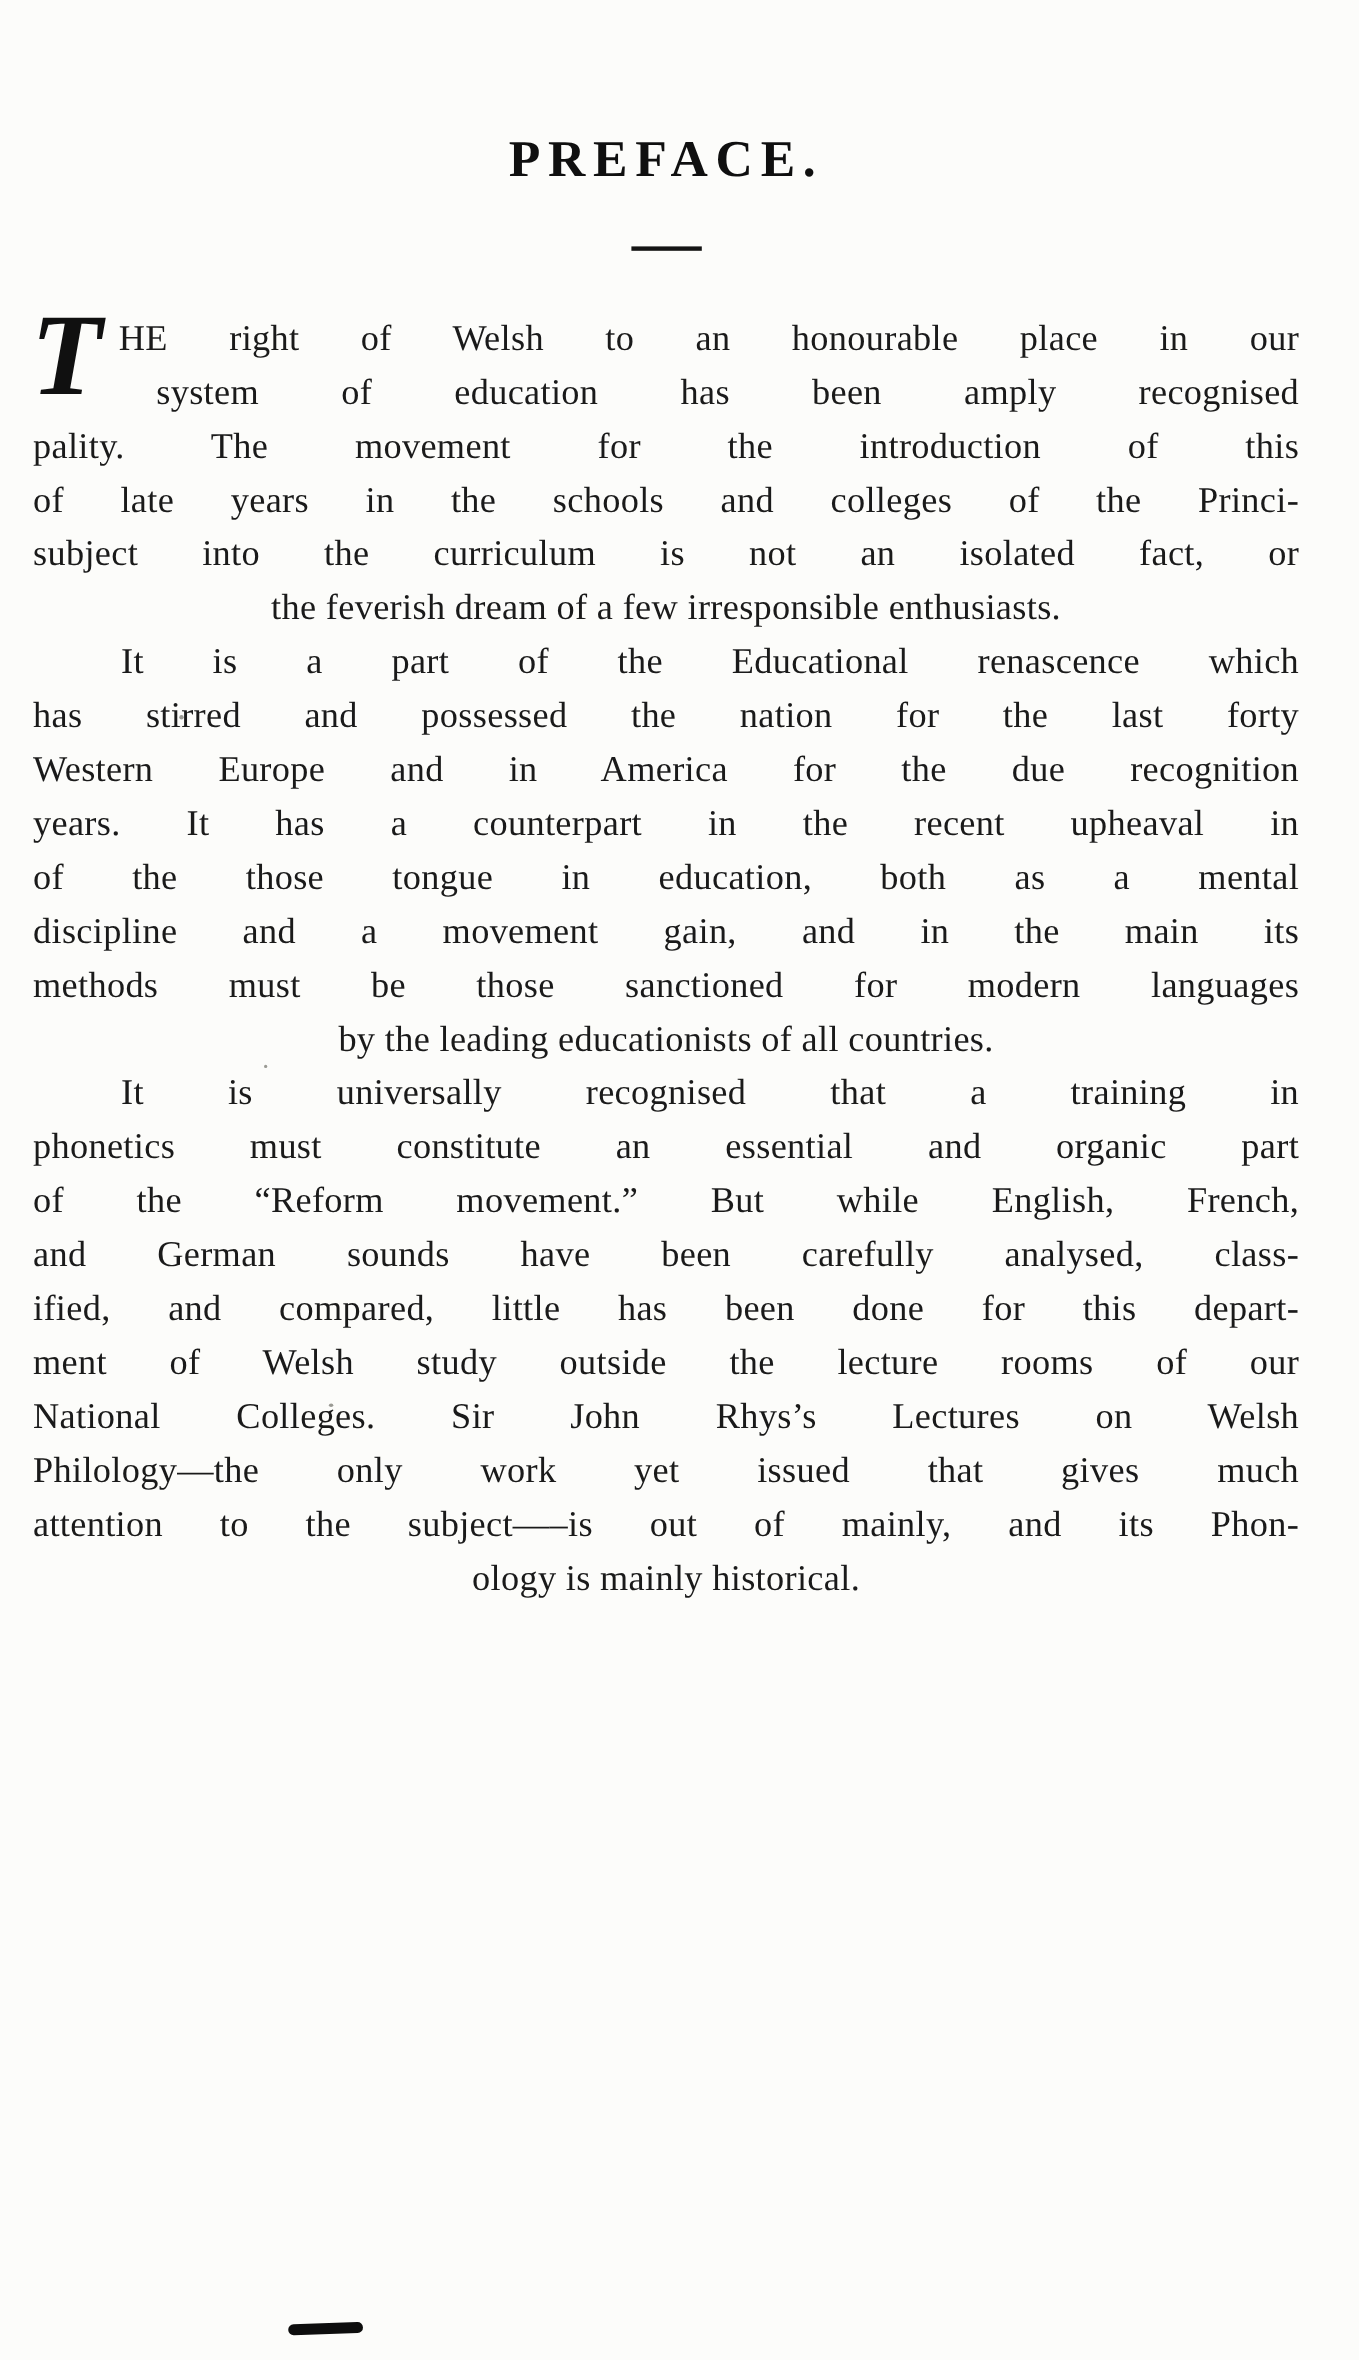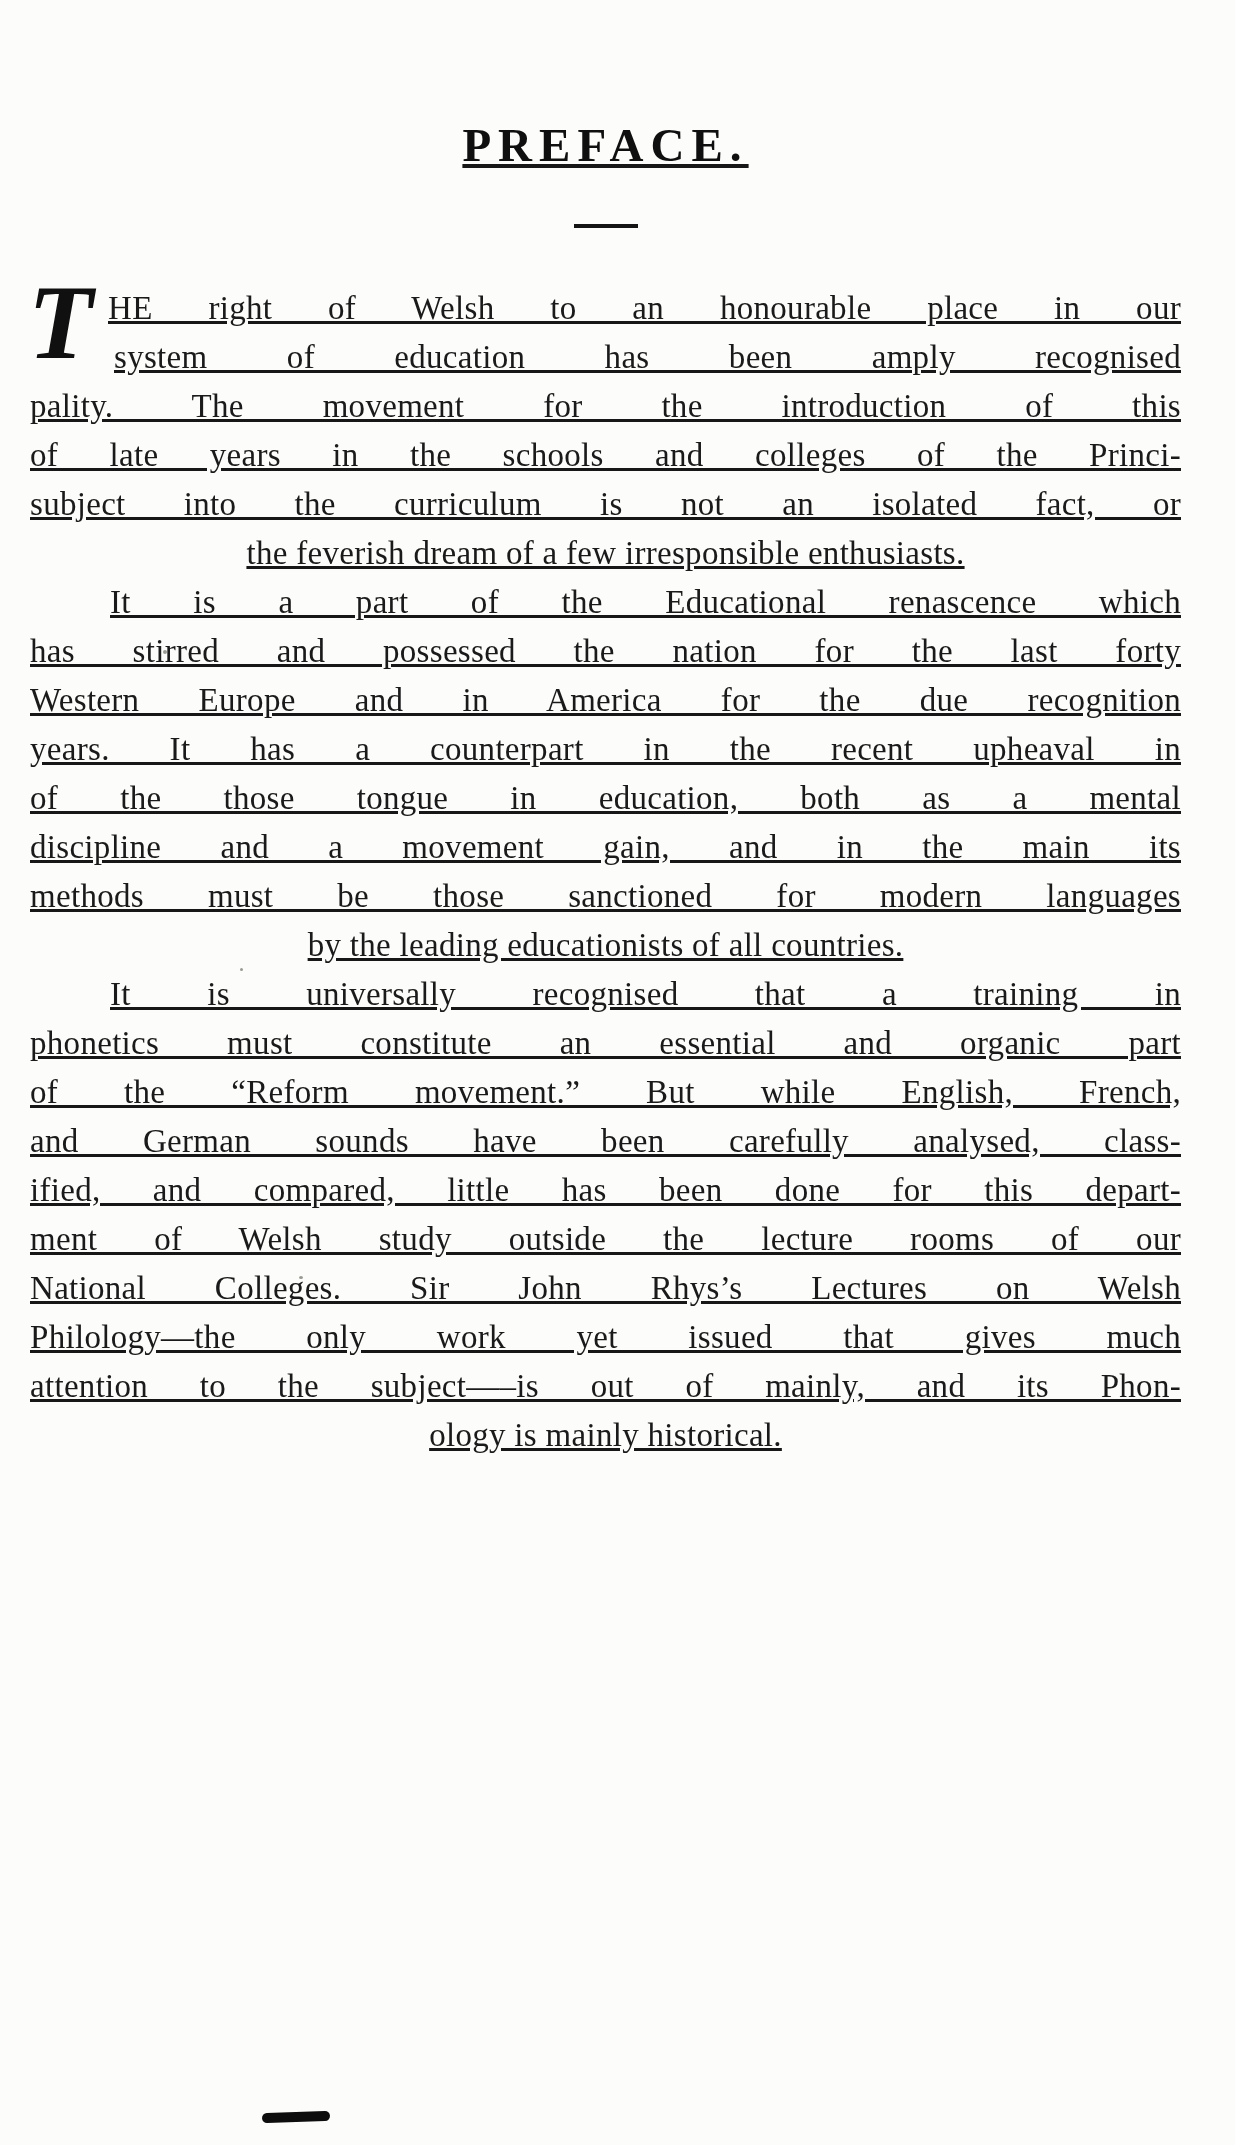--- a/index.html
+++ b/index.html
@@ -6,21 +6,21 @@
   html, body { width: 1235px; }
   body {
     width: 1235px;
     height: 2145px;
     background: #fcfcfa;
     color: #171717;
     font-family: "Liberation Serif", "DejaVu Serif", serif;
     position: relative;
     overflow: hidden;
   }
-  .page { padding: 118px 54px 0 30px; text-decoration: underline; }
+  .page { padding: 118px 54px 0 30px; }
   .title {
     text-align: center;
     font-size: 47px;
     font-weight: bold;
     letter-spacing: 7px;
     color: #0f0f0f;
   }
   .divider {
     width: 64px;
     height: 4px;
@@ -43,21 +43,21 @@
     position: absolute;
     left: -2px;
     top: -14px;
     font-size: 106px;
     line-height: 1;
     font-style: italic;
     font-weight: bold;
     color: #101010;
   }
   .l1 { margin-left: 78px; margin-top: 48px; }
-  .l2 { margin-left: 84px; }
+  .l2 { margin-left: 112px; }
   .ink-mark {
     position: absolute;
     left: 262px;
     top: 2112px;
     width: 68px;
     height: 10px;
     background: #0d0d0d;
     border-radius: 5px;
     transform: rotate(-2deg);
   }

